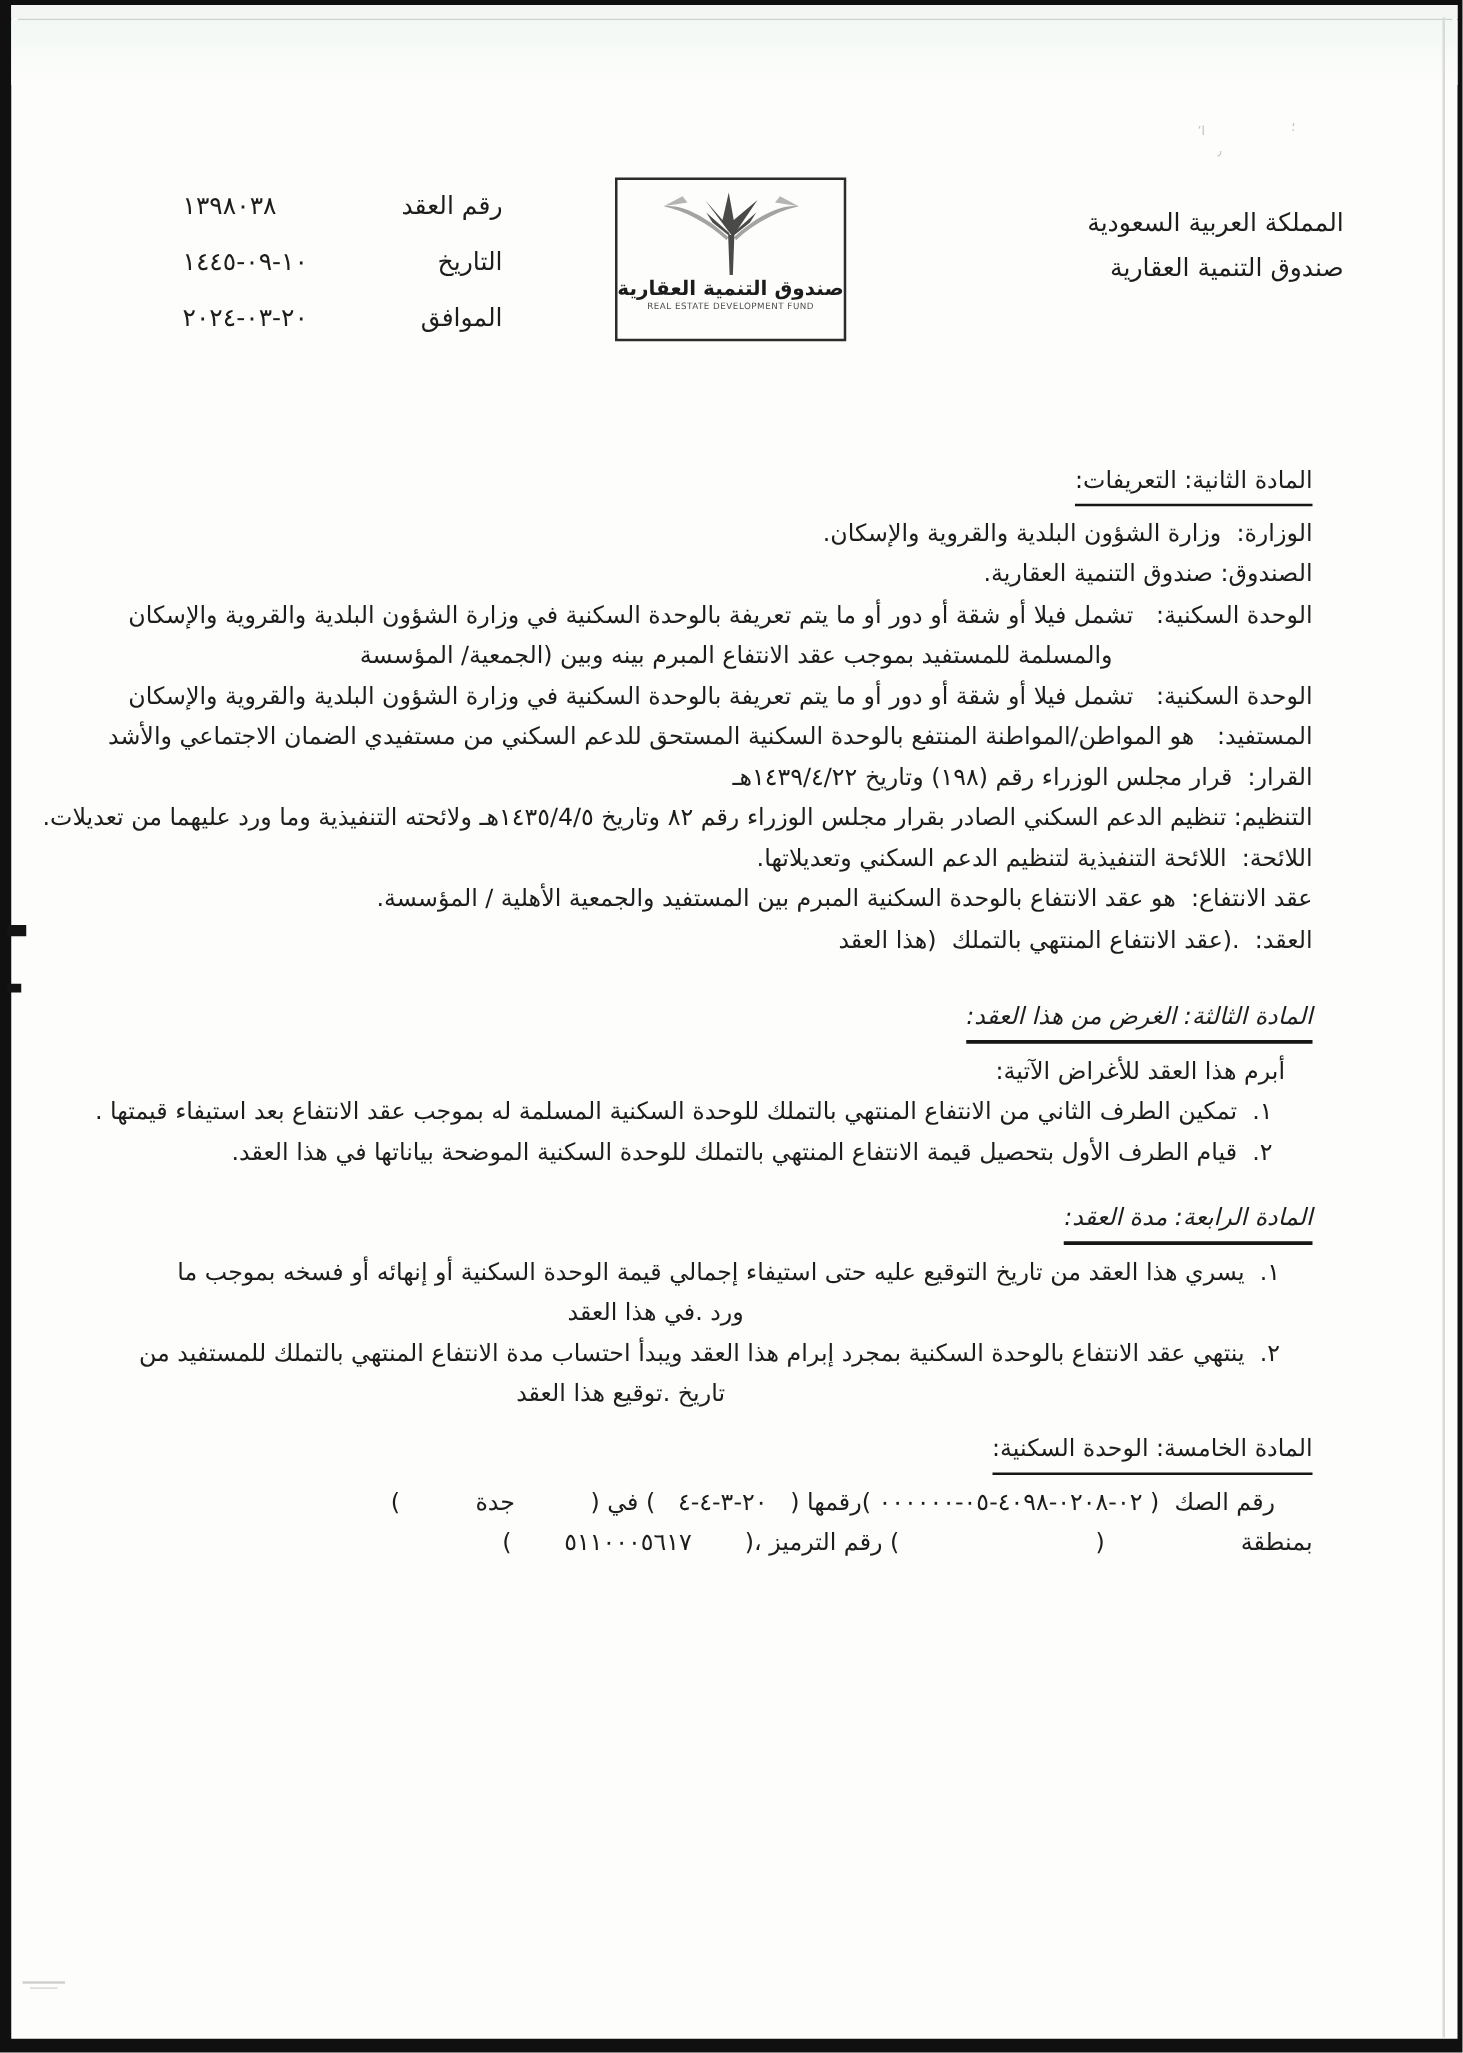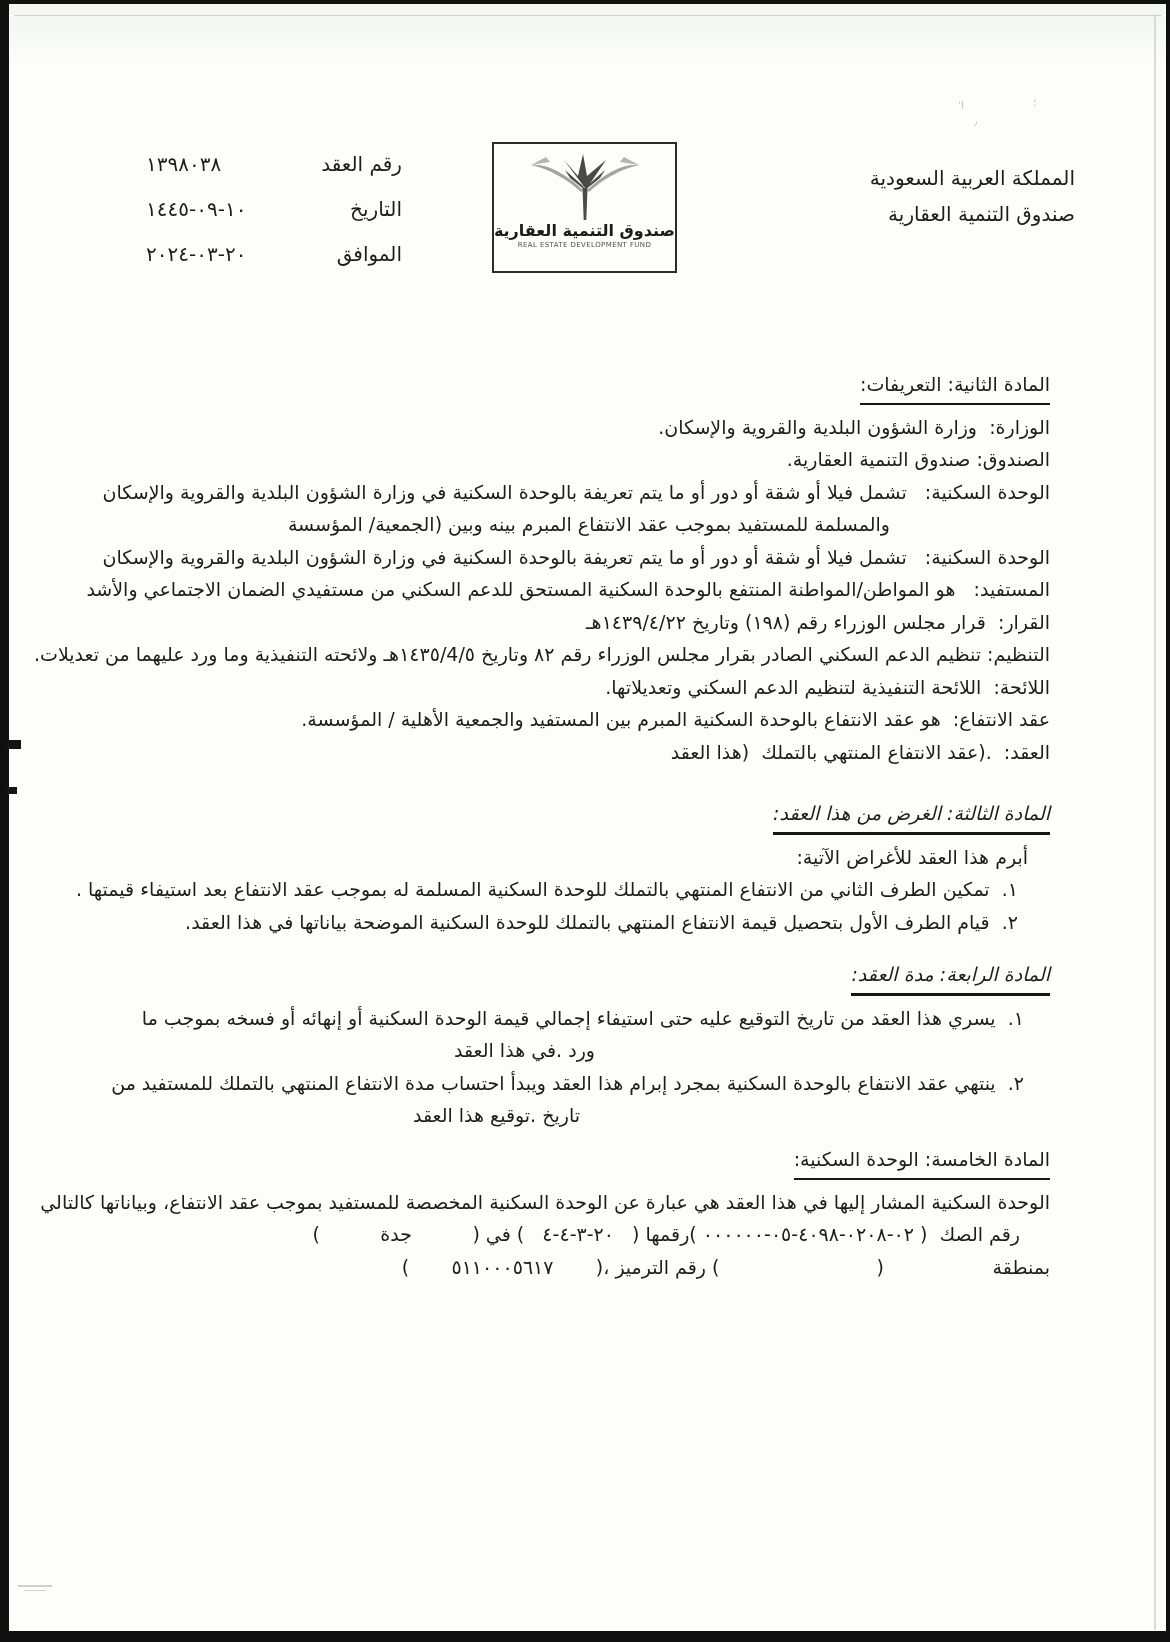--- a/index.html
+++ b/index.html
@@ -126,16 +126,15 @@
 <div class="art" id="a4" lang="ar">
   <span class="hd thick">المادة الرابعة: مدة العقد:</span>
   <p class="a4-item">١.&nbsp; يسري هذا العقد من تاريخ التوقيع عليه حتى استيفاء إجمالي قيمة الوحدة السكنية أو إنهائه أو فسخه بموجب ما</p>
   <p class="a4-cont1">ورد .في هذا العقد</p>
   <p class="a4-item">٢.&nbsp; ينتهي عقد الانتفاع بالوحدة السكنية بمجرد إبرام هذا العقد ويبدأ احتساب مدة الانتفاع المنتهي بالتملك للمستفيد من</p>
   <p class="a4-cont2">تاريخ .توقيع هذا العقد</p>
 </div>
 
 <div class="art" id="a5" lang="ar">
   <span class="hd">المادة الخامسة: الوحدة السكنية:</span>
-  <p class="a5-para">الوحدة السكنية المشار إليها في هذا العقد هي عبارة عن الوحدة السكنية المخصصة للمستفيد بموجب عقد الانتفاع، وبياناتها كالتالي</p>
   <p class="a5-deed">رقم الصك&nbsp;&nbsp;(&nbsp;⁦٠٢-٠٢٠٨-٤٠٩٨-٠٥-٠٠٠٠٠٠⁩&nbsp;)رقمها&nbsp;(&nbsp;&nbsp;&nbsp;⁦٢٠-٣-٤-٤⁩&nbsp;&nbsp;&nbsp;)&nbsp;في&nbsp;(&nbsp;&nbsp;&nbsp;&nbsp;&nbsp;&nbsp;&nbsp;&nbsp;&nbsp;&nbsp;جدة&nbsp;&nbsp;&nbsp;&nbsp;&nbsp;&nbsp;&nbsp;&nbsp;&nbsp;&nbsp;)</p>
   <p class="a5-region">بمنطقة&nbsp;&nbsp;&nbsp;&nbsp;&nbsp;&nbsp;&nbsp;&nbsp;&nbsp;&nbsp;&nbsp;&nbsp;&nbsp;&nbsp;&nbsp;&nbsp;&nbsp;&nbsp;(&nbsp;&nbsp;&nbsp;&nbsp;&nbsp;&nbsp;&nbsp;&nbsp;&nbsp;&nbsp;&nbsp;&nbsp;&nbsp;&nbsp;&nbsp;&nbsp;&nbsp;&nbsp;&nbsp;&nbsp;&nbsp;&nbsp;&nbsp;&nbsp;&nbsp;&nbsp;)&nbsp;رقم الترميز&nbsp;،(&nbsp;&nbsp;&nbsp;&nbsp;&nbsp;&nbsp;&nbsp;⁦٥١١٠٠٠٥٦١٧⁩&nbsp;&nbsp;&nbsp;&nbsp;&nbsp;&nbsp;&nbsp;)</p>
 </div>
 
 </body></html>

